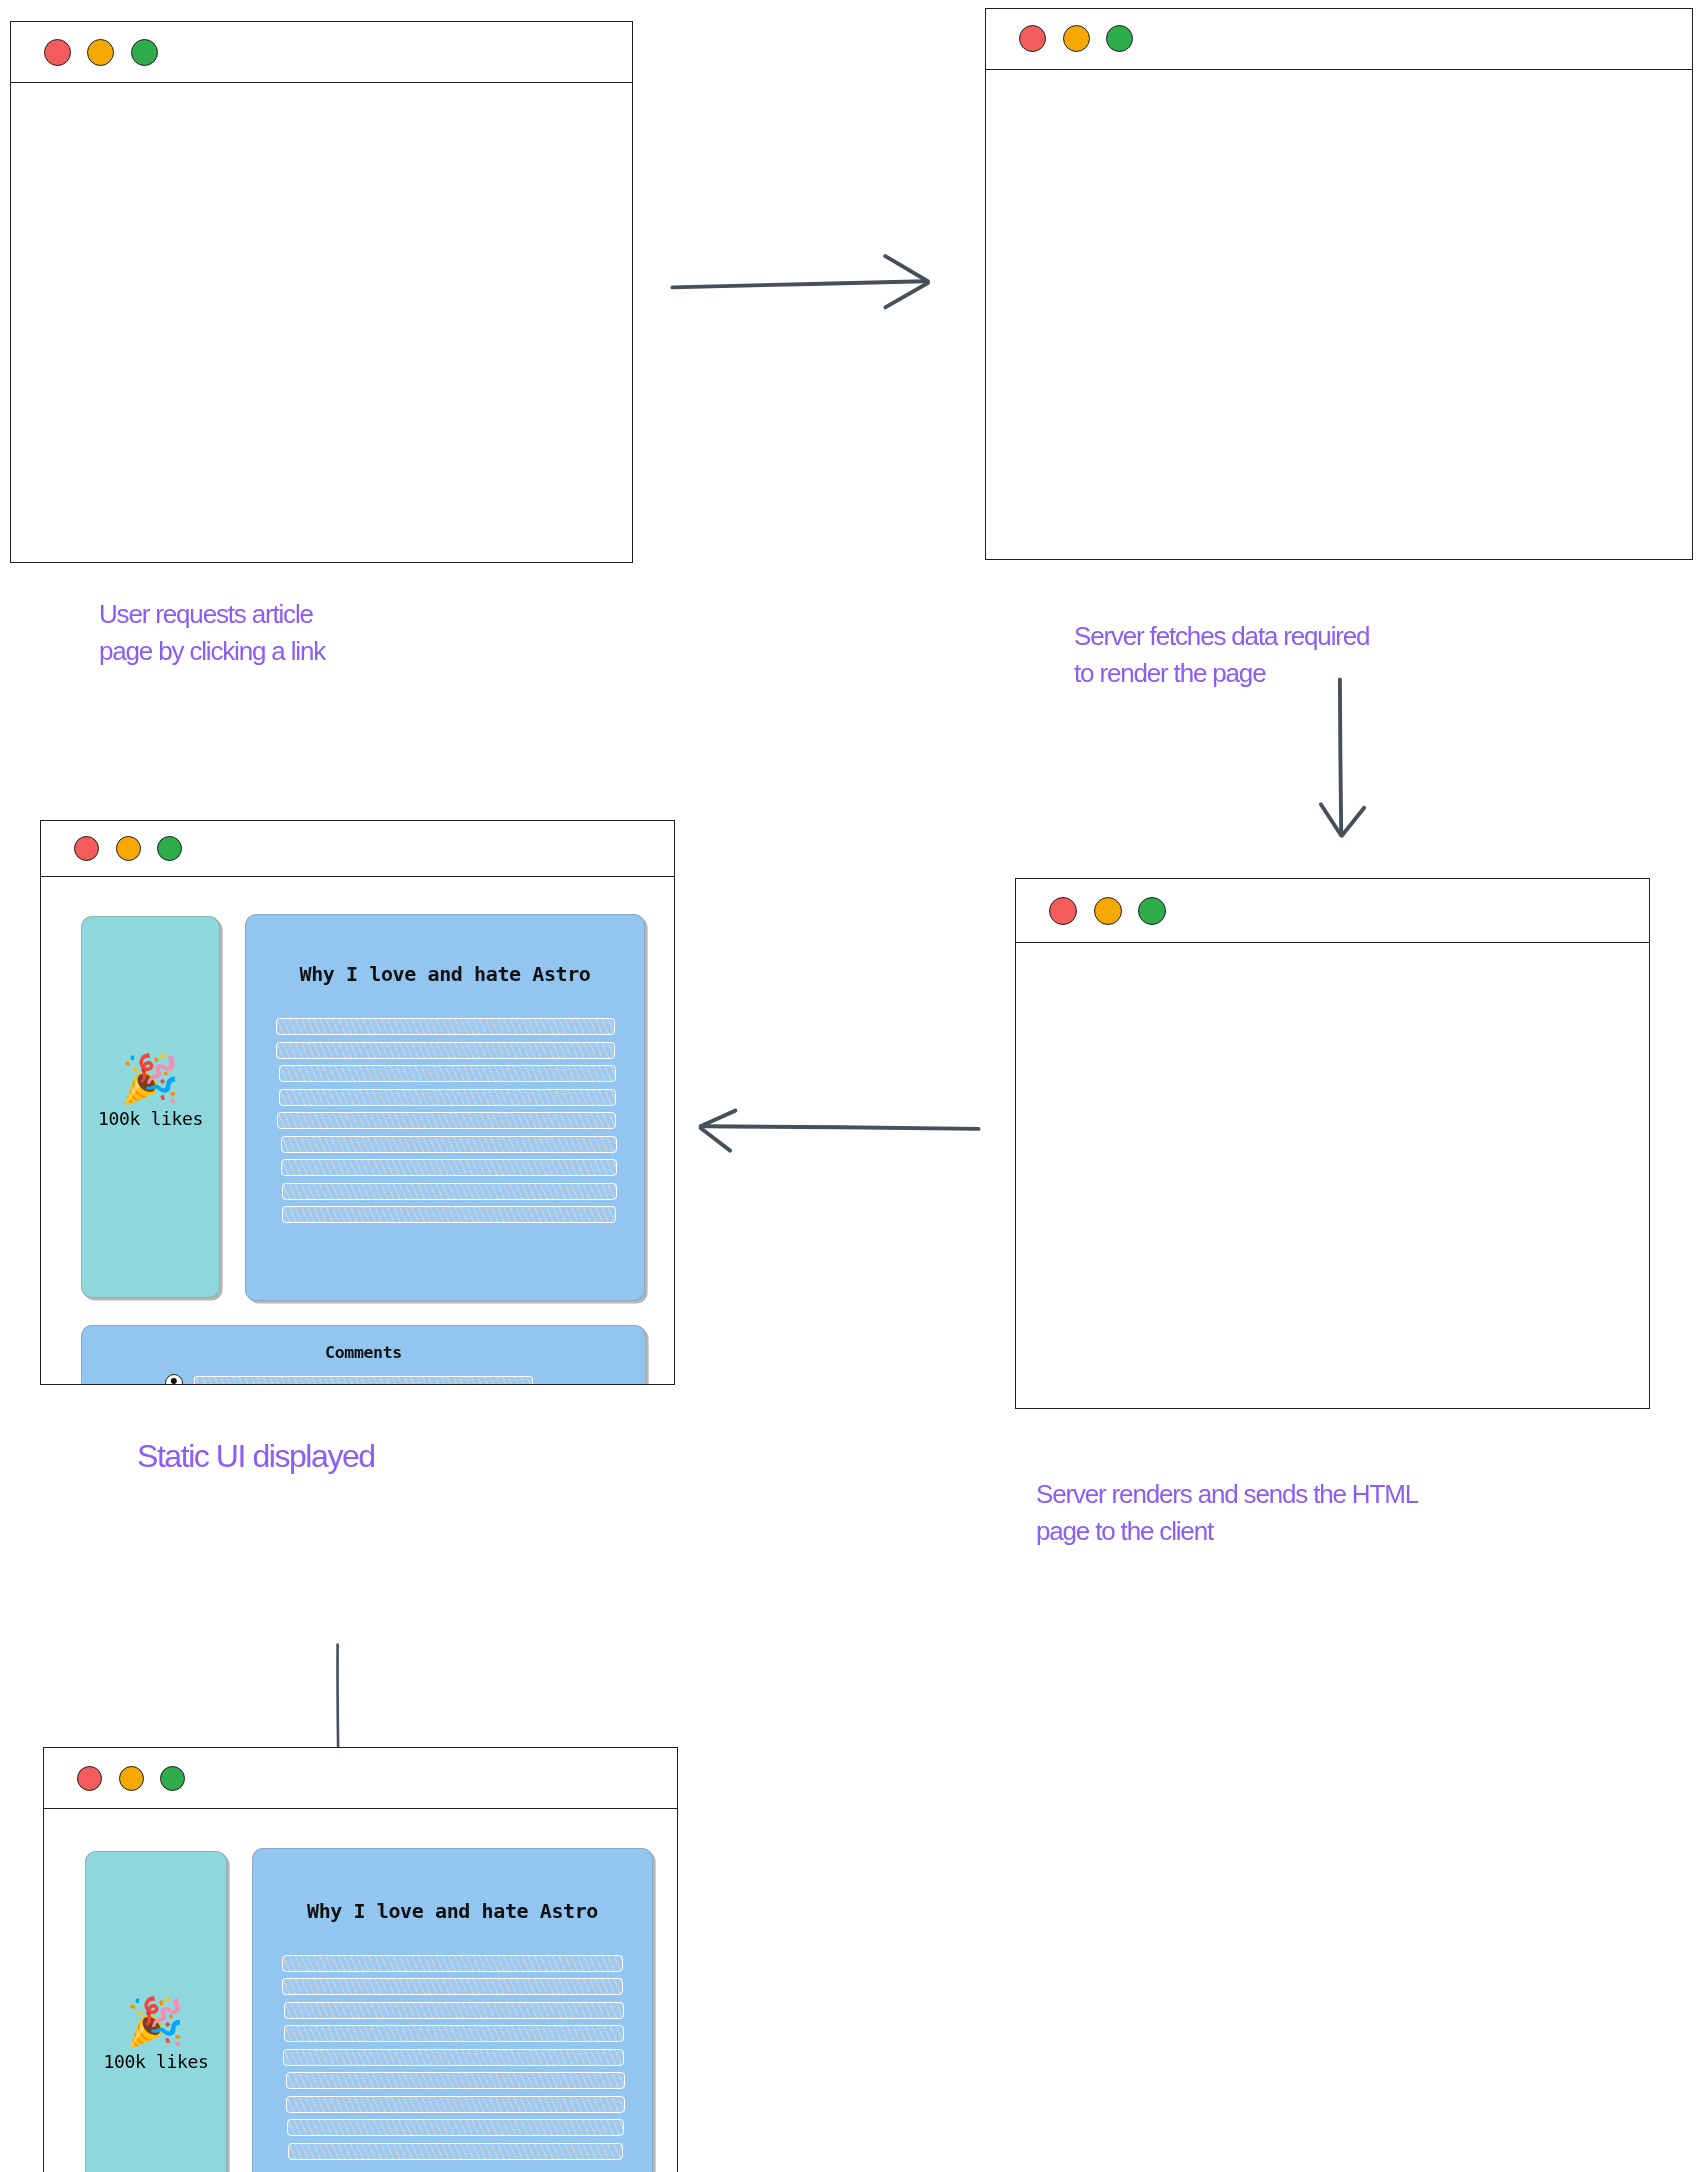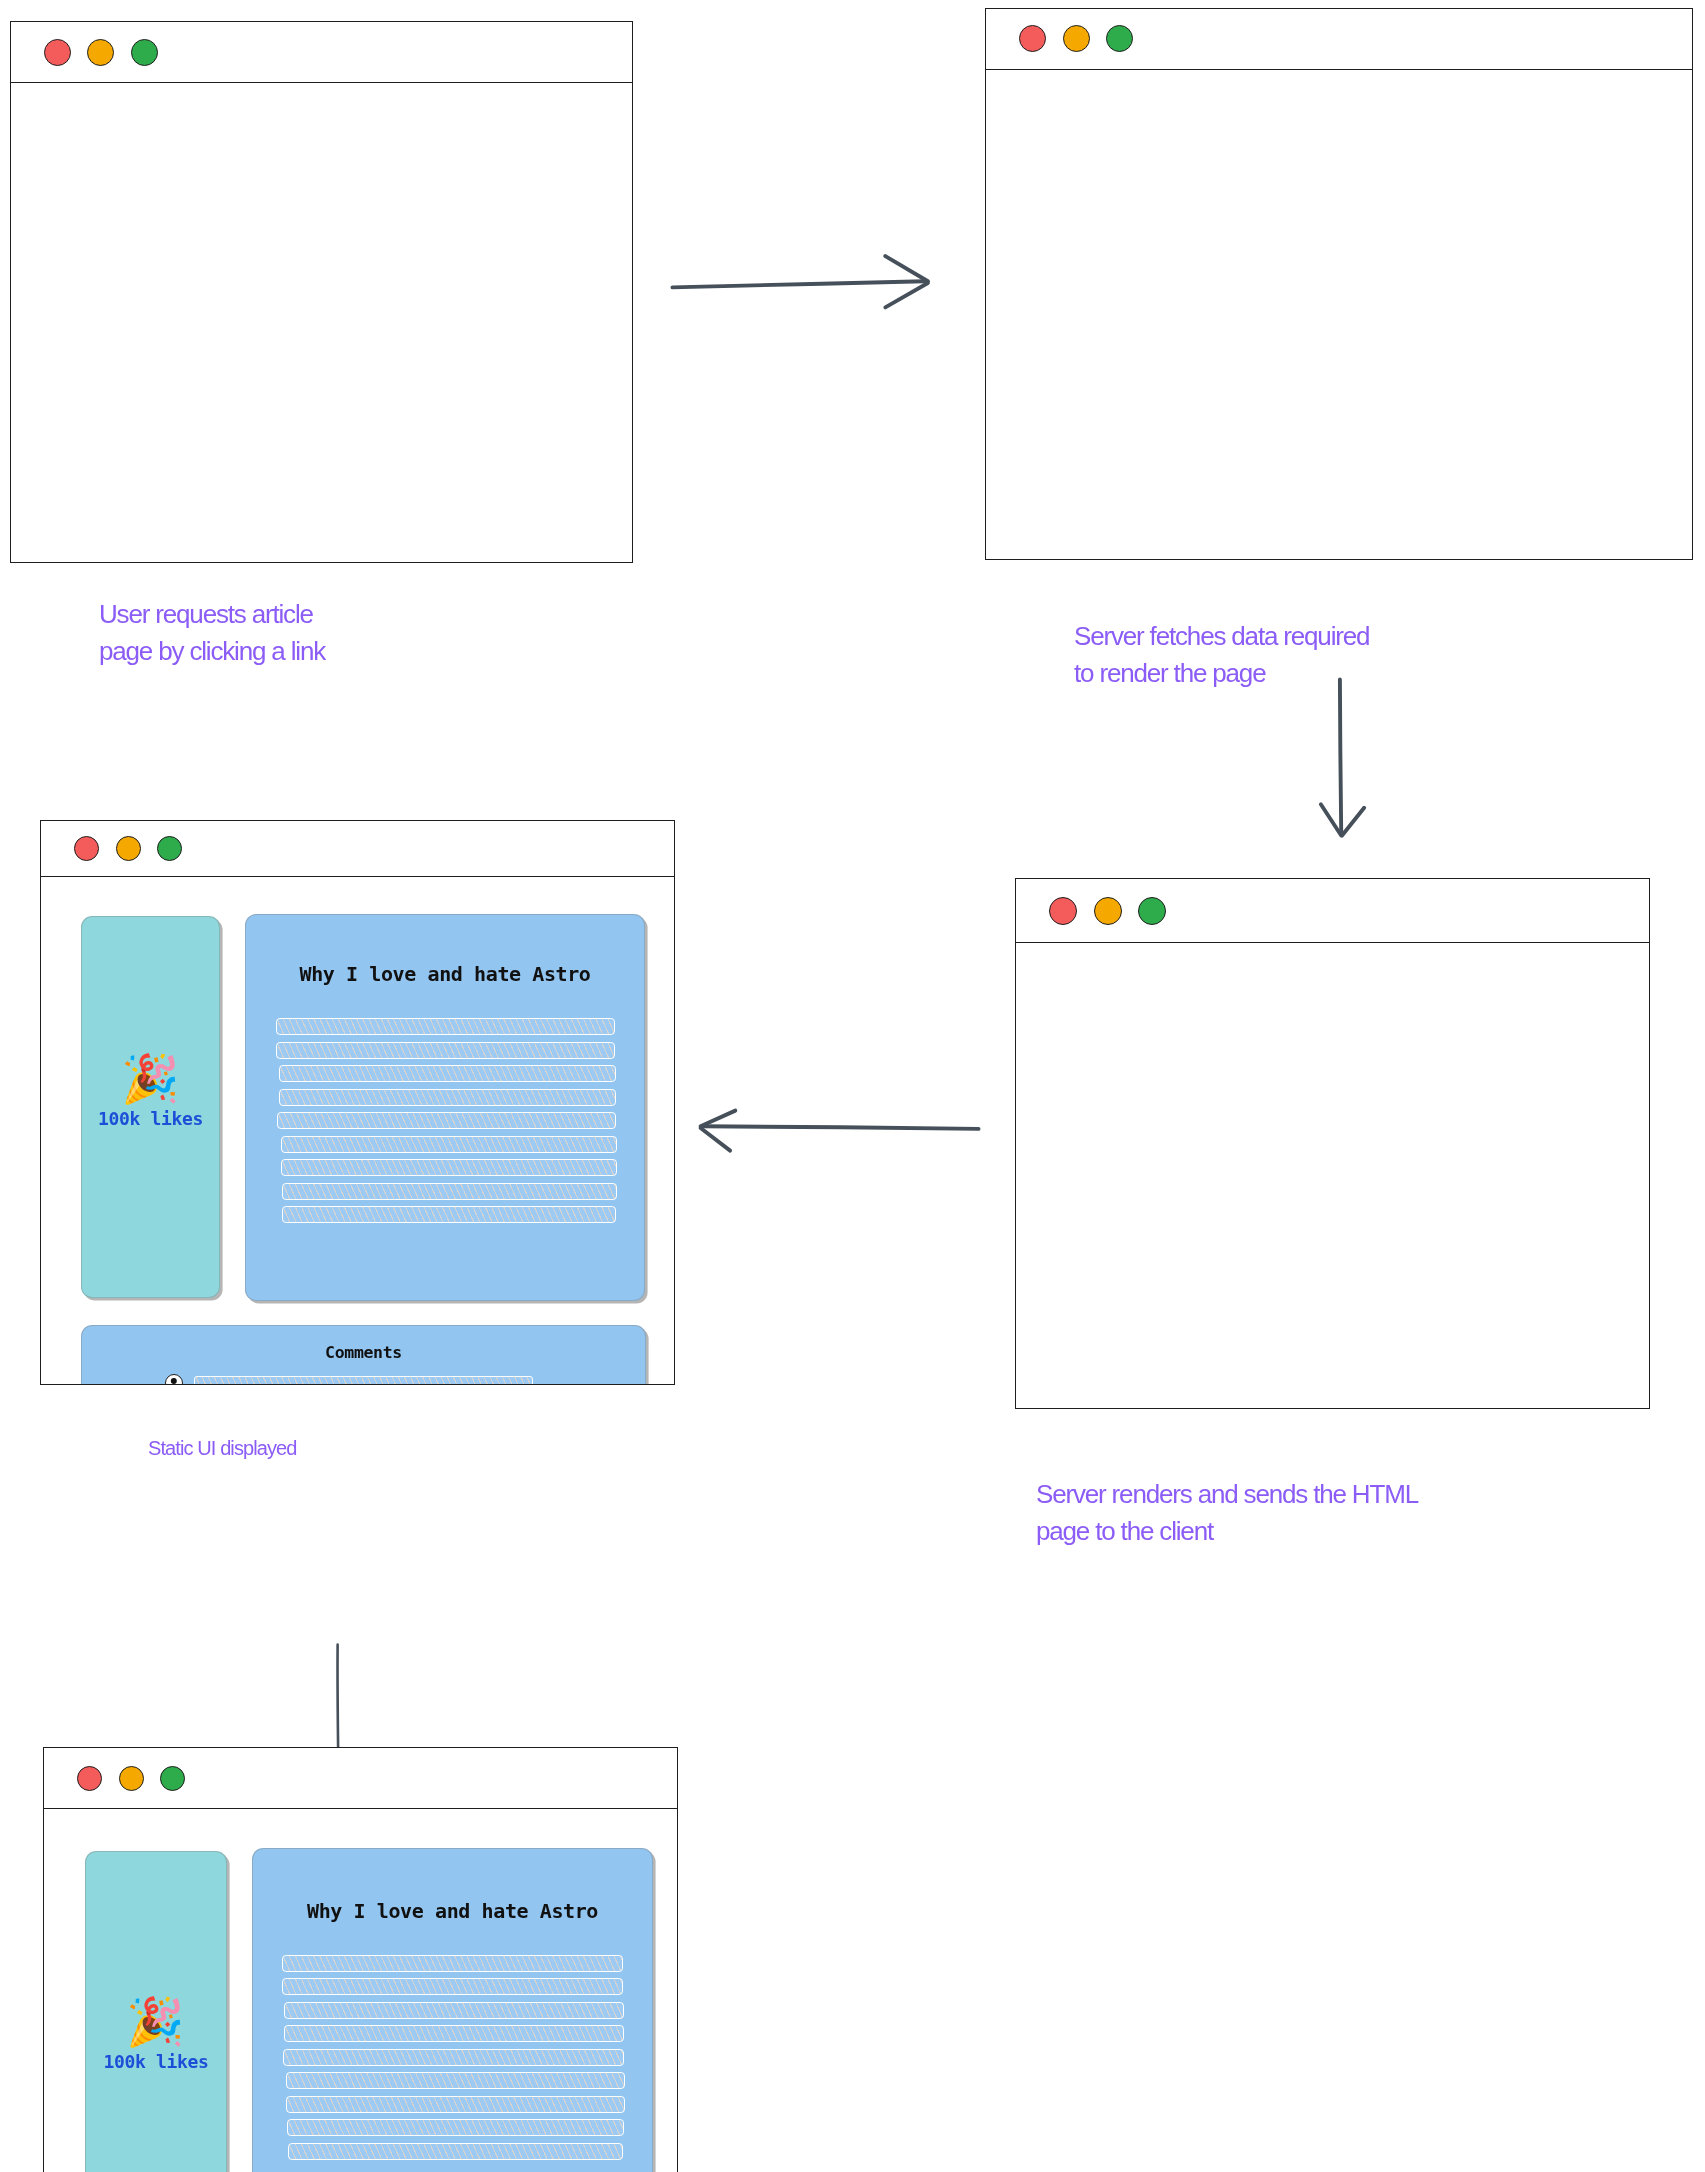--- a/index.html
+++ b/index.html
@@ -71,22 +71,22 @@
     transform:translateY(-50%);
     text-align:center;
   }
   .emoji{
     line-height:1;
     display:block;
     margin:0 auto;
   }
   .likes-label{
     display:block;
-    color:#1d4ed8;
-    font-weight:700;
+    color:#000000;
+    font-weight:400;
     margin-top:.32em;
     letter-spacing:-0.02em;
   }
 
   .card-title{
     position:absolute;
     left:0;right:0;
     text-align:center;
     color:#111111;
     font-weight:700;
@@ -255,21 +255,21 @@
       <div class="card comments" style="left:40px;top:448px;width:565px;height:111px;">
         <div class="card-title" style="top:16.5px;font-size:16.5px;">Comments</div>
         <div class="avatar" style="left:83px;top:48px;width:18px;height:18px;"></div>
         <div class="tline sm" style="left:112px;top:50px;width:339px;height:14.8px;"></div>
 
       </div>
 
     </div>
   </div>
 
-  <div class="caption" style="left:148px;top:1434px;width:521px;font-size:20px;">Static UI displayed</div>
+  <div class="caption" style="left:137px;top:1434px;width:521px;font-size:32px;">Static UI displayed</div>
 
   <div class="arrow" style="left:295px;top:1642px;width:87px;height:148px;">
     <svg width="87" height="148" viewBox="0 0 200 340">
       <path d="M98 6 C 97 110, 99 230, 100 312" fill="none" stroke="#46505a" stroke-width="6" stroke-linecap="round"></path>
       <path d="M78 262 L 100 320" fill="none" stroke="#46505a" stroke-width="6" stroke-linecap="round"></path>
       <path d="M122 266 L 102 320" fill="none" stroke="#46505a" stroke-width="6" stroke-linecap="round"></path>
     </svg>
   </div>
 
   <div class="window" style="left:43px;top:1747px;width:635px;height:582px;">

